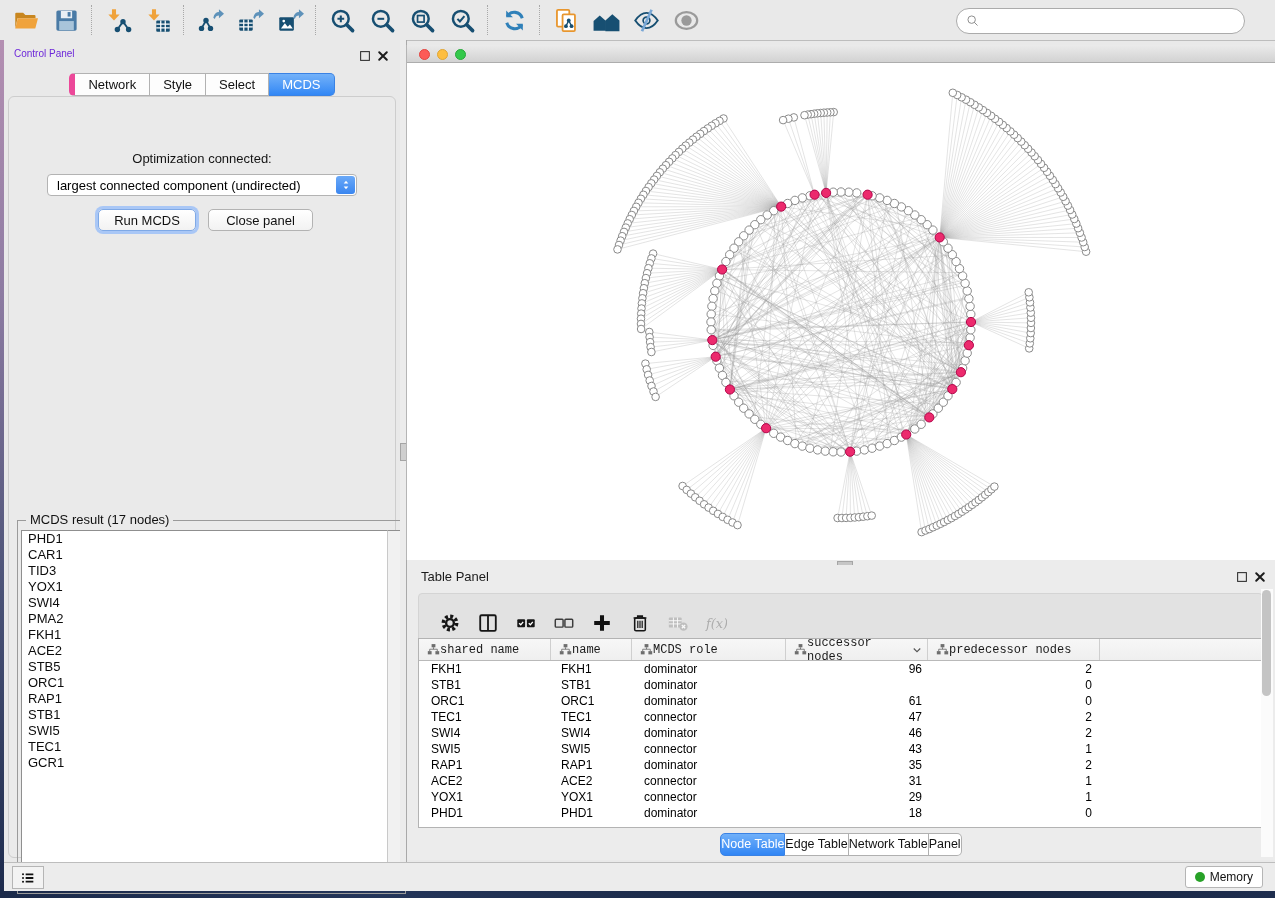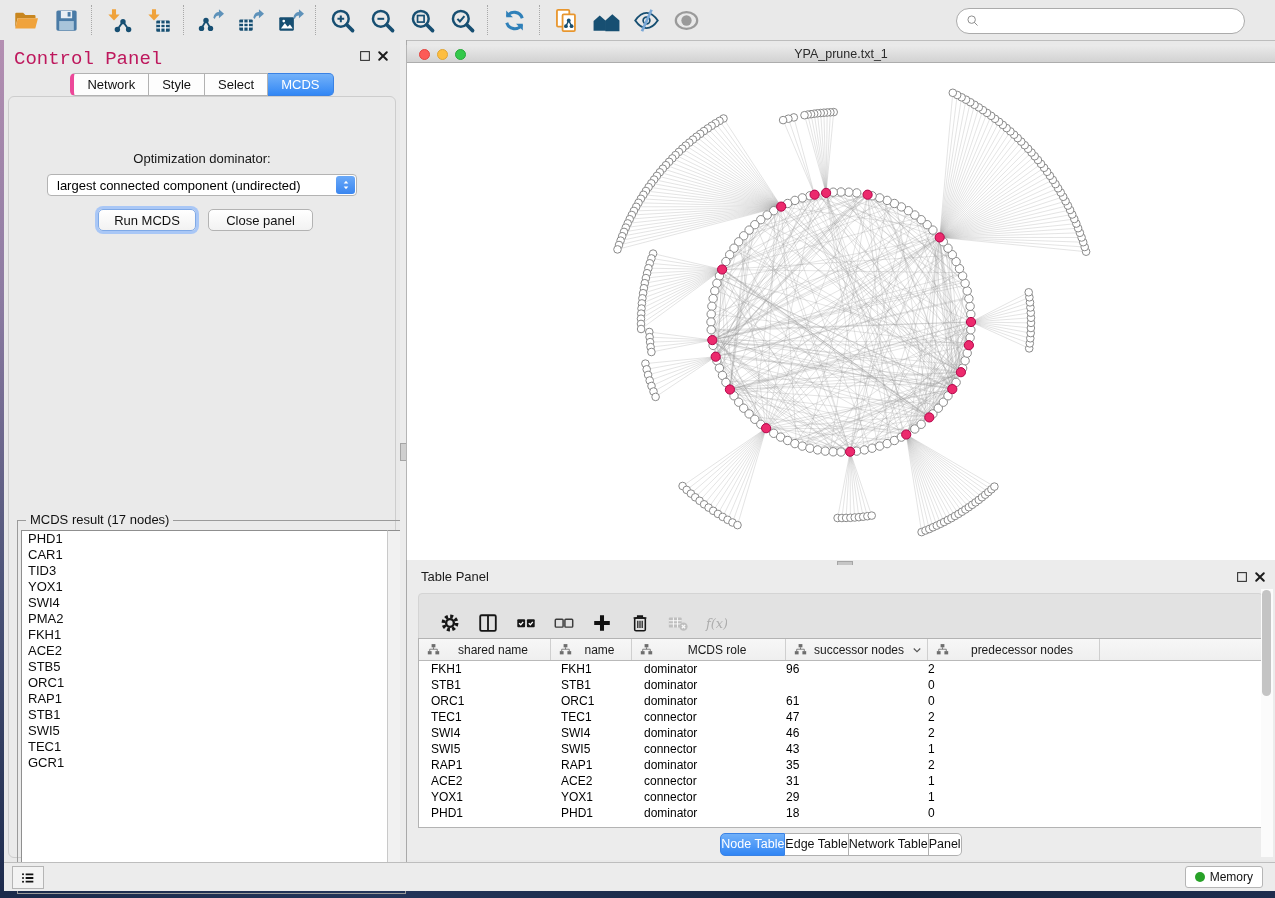--- a/index.html
+++ b/index.html
@@ -16,28 +16,28 @@
   .tb-btn{width:40px;height:34px;display:flex;align-items:center;justify-content:center;cursor:default;}
   .tb-btn svg{width:27px;height:27px;}
   .tb-sep{width:1px;height:30px;border-left:1px dotted #a8a8a8;margin:0 5px;}
   .searchbox{position:absolute;right:30px;top:8px;width:271px;height:24px;background:#fff;
     border:1px solid #ababab;border-radius:13px;display:flex;align-items:center;padding:0 8px;}
   .searchbox .s-ico{width:16px;height:16px;display:inline-block;}
   .searchbox input{border:none;outline:none;flex:1;font-size:13px;font-family:"Liberation Sans",sans-serif;background:transparent;}
   
   .control-panel{position:absolute;left:4px;top:40px;width:396px;height:822px;background:#e9e9e9;}
   .cp-header{position:absolute;left:0;top:6px;width:100%;height:20px;}
-  .cp-title{position:absolute;left:10px;top:2px;font-size:19px;color:#be185d;font-family:Liberation Mono, monospace;}
+  .cp-title{position:absolute;left:10px;top:2px;font-size:10px;color:#6d28d9;}
   .mini-btn{position:absolute;width:14px;height:14px;top:3px;}
   .mini-btn svg{width:14px;height:14px;}
   .cp-float{right:28px;} .cp-close{right:10px;}
   .cp-tabs{position:absolute;left:0;top:33px;width:100%;display:flex;justify-content:center;}
   .cp-tab{height:21px;line-height:21px;padding:0 13px;font-size:13px;color:#111;background:#fdfdfd;
     border:1px solid #b2b2b2;border-left:none;cursor:default;}
-  .cp-tab:first-child{border-left:4px solid #ec4899;border-radius:5px 0 0 5px;}
+  .cp-tab:first-child{border-left:6px solid #ec4899;border-radius:5px 0 0 5px;}
   .cp-tab:last-child{border-radius:0 5px 5px 0;}
   .cp-tab.active{background:linear-gradient(#74b2f9,#3287f5);color:#fff;border-color:#3a82e4;}
   .cp-body{position:absolute;left:4px;top:56px;width:386px;height:760px;background:#eaeaea;
     border:1px solid #cdcdcd;border-radius:6px;}
   .opt-label{position:absolute;left:0;top:54px;width:100%;text-align:center;font-size:13px;color:#141414;}
   .combo{position:absolute;left:38px;top:77px;width:310px;height:22px;background:#fff;border:1px solid #b3b3b3;
     border-radius:4px;font-size:13px;display:flex;align-items:center;padding-left:9px;box-sizing:border-box;cursor:default;}
   .combo .stepper{position:absolute;right:1px;top:1px;width:19px;height:18px;border-radius:3px;
     background:linear-gradient(#6aa9f8,#3a86f0);display:flex;align-items:center;justify-content:center;}
   .combo .stepper svg{width:12px;height:14px;}
@@ -75,25 +75,25 @@
   .tp-toolbar{position:absolute;left:11px;top:28px;width:845px;height:59px;background:#e2e2e2;
     border:1px solid #d4d4d4;border-radius:4px;display:flex;align-items:center;padding-left:12px;box-sizing:border-box;}
   .tpt-btn{width:38px;height:30px;display:flex;align-items:center;justify-content:center;cursor:default;}
   .tpt-btn svg{width:22px;height:22px;}
   .tpt-btn.disabled{opacity:.85;}
   .dtable{position:absolute;left:11px;top:73px;width:845px;height:190px;background:#fff;
     border:1px solid #b3b3b3;box-sizing:border-box;overflow:hidden;}
   .dt-header{display:flex;height:21px;background:linear-gradient(#f7f7f7,#efefef);border-bottom:1px solid #b9b9b9;}
   .dt-hcell{display:flex;align-items:center;border-right:1px solid #cfcfcf;font-size:12px;color:#1a1a1a;box-sizing:border-box;padding:0 4px;}
   .dt-hcell .h-ico{width:13px;height:13px;margin-left:4px;flex:none;}
-  .dt-hcell .h-lab{flex:1;text-align:center;}
+  .dt-hcell .h-lab{flex:1;font-family:Liberation Mono, monospace;}
   .dt-hcell .h-sort{width:12px;height:12px;flex:none;}
   .dt-row{display:flex;height:16px;line-height:16px;font-size:12px;color:#000;}
   .dt-cell{box-sizing:border-box;overflow:hidden;white-space:nowrap;}
-  .dt-cell.num{text-align:left;}
+  .dt-cell.num{text-align:right;}
   .dt-scroll{position:absolute;right:2px;top:24px;width:12px;bottom:3px;background:#fbfbfb;}
   .dt-thumb{position:absolute;left:1px;top:1px;width:9px;height:106px;background:#c4c4c4;border-radius:5px;}
   .tp-tabs{position:absolute;left:0;top:268px;width:100%;display:flex;justify-content:center;}
   .tp-tab{height:21px;line-height:21px;padding:0 0;font-size:12.5px;color:#111;background:#fff;
     border:1px solid #b0b0b0;border-left:none;cursor:default;}
   .tp-tab:first-child{border-left:1px solid #b0b0b0;border-radius:5px 0 0 5px;}
   .tp-tab:last-child{border-radius:0 5px 5px 0;}
   .tp-tab.active{background:linear-gradient(#70b0f9,#3186f5);color:#fff;border-color:#3a82e4;}
   
   .status-bar{position:absolute;left:4px;top:862px;width:1271px;height:28px;background:#ececec;border-top:1px solid #bdbdbd;}
@@ -256,21 +256,21 @@
             <path d="M5.5 5.5l13 13m0-13l-13 13" stroke="#1c1c1c" stroke-width="3.4" stroke-linecap="round"></path>
           </svg></span>
     </div>
     <div class="cp-tabs">
         <span class="cp-tab">Network</span>
         <span class="cp-tab">Style</span>
         <span class="cp-tab">Select</span>
         <span class="cp-tab active">MCDS</span>
       </div>
     <div class="cp-body">
-      <div class="opt-label">Optimization dominator:</div>
+      <div class="opt-label">Optimization connected:</div>
       <div class="combo">
         <span>largest connected component (undirected)</span>
         <span class="stepper">
             <svg viewBox="0 0 24 24" xmlns="http://www.w3.org/2000/svg">
               <path d="M12 3.5l4.6 5.5H7.4z" fill="#fff"></path>
               <path d="M12 20.5L7.4 15h9.2z" fill="#fff"></path>
             </svg>
           </span>
       </div>
       <div class="btn-row">
@@ -303,21 +303,20 @@
 
   <div class="vsplit">
       <span class="handle"></span>
     </div>
 
   <div class="net-window">
     <div class="net-titlebar">
       <span class="tl red"></span>
       <span class="tl yellow"></span>
       <span class="tl green"></span>
-      <span class="net-title">YPA_prune.txt_1</span>
     </div>
     <svg class="net-canvas" viewBox="0 0 869 497" xmlns="http://www.w3.org/2000/svg">
         <g stroke="#979797" stroke-opacity="0.38" stroke-width="0.7">
           <line x1="532.7" y1="174.4" x2="544.6" y2="190.6"></line>
           <line x1="308.7" y1="293.7" x2="456.3" y2="130.9"></line>
           <line x1="564.0" y1="259.0" x2="562.3" y2="238.1"></line>
           <line x1="305.3" y1="277.1" x2="529.6" y2="170.9"></line>
           <line x1="359.1" y1="365.2" x2="563.9" y2="263.4"></line>
           <line x1="359.1" y1="365.2" x2="304.0" y2="258.7"></line>
           <line x1="553.9" y1="309.2" x2="517.8" y2="358.4"></line>

